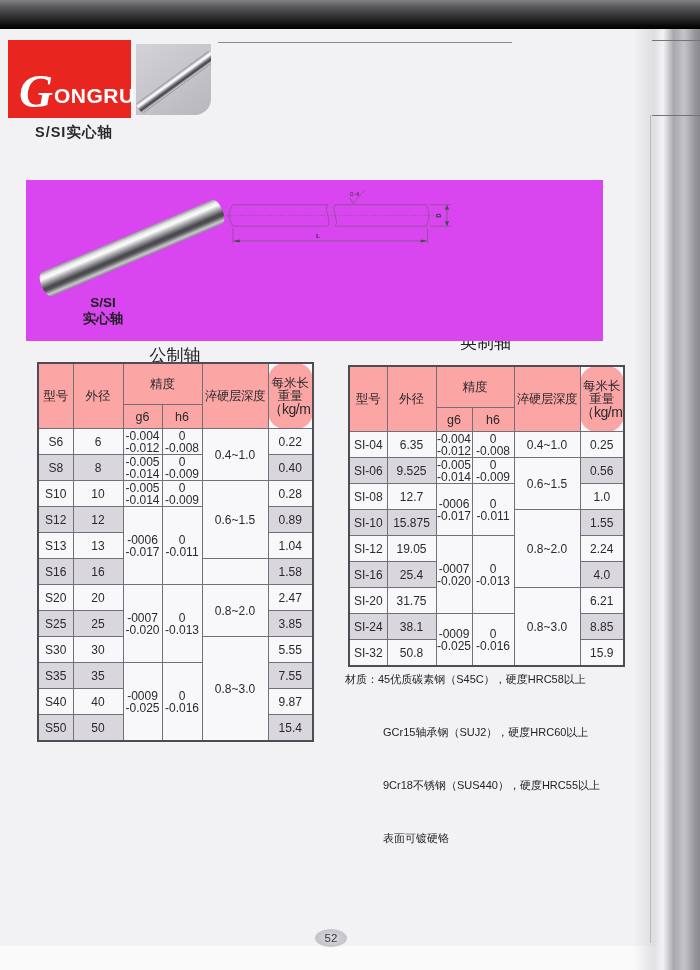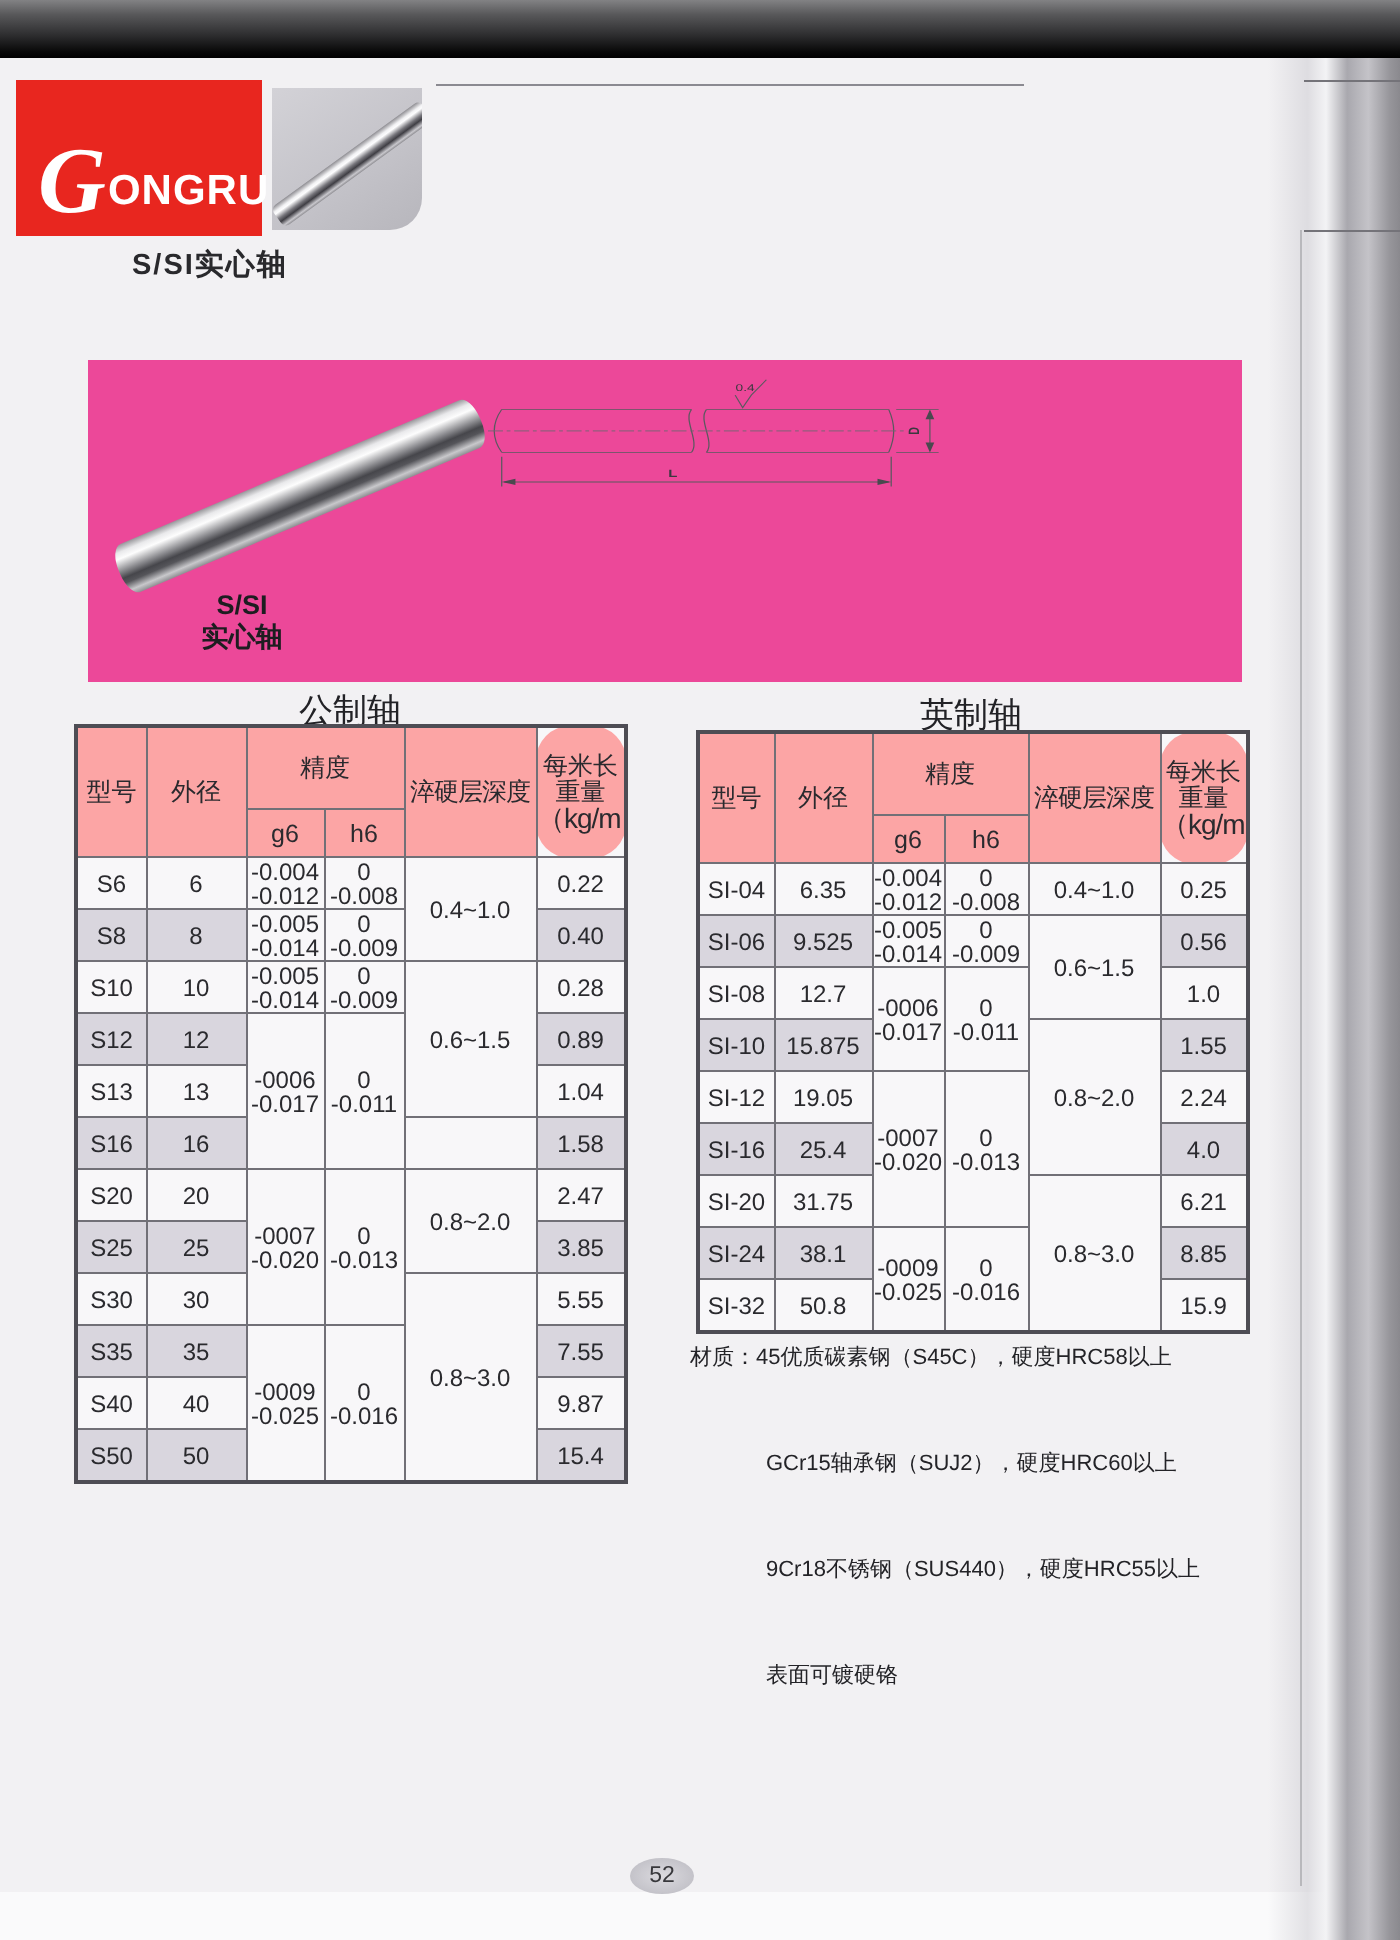--- a/index.html
+++ b/index.html
@@ -33,35 +33,35 @@
 
   .logo-photo{left:136px;top:44px;width:75px;height:71px;overflow:hidden;z-index:4;
     background:linear-gradient(145deg,#d3d2d7 0%,#c3c2c8 60%,#b7b6bc 100%);
     border-bottom-right-radius:16px;}
   .mini-rod{position:absolute;left:-6px;top:32px;width:92px;height:12px;border-radius:3px;
     transform:rotate(-36deg);
     background:linear-gradient(180deg,#8f8e93 0%,#f2f2f4 22%,#fdfdfe 32%,#77767c 55%,#3f3e44 70%,#c9c8cd 90%,#8e8d92 100%);}
 
   .header-rule{left:218px;top:42px;width:294px;height:1px;background:#8b8a91;}
 
-  .page-title{left:35px;top:123px;font-size:14.5px;font-weight:600;color:#29292c;letter-spacing:1px;margin-left:31px;}
-
-  
-  .image-panel{left:44px;top:180px;width:577px;height:161px;background:#ec4899;z-index:1;}
+  .page-title{left:35px;top:123px;font-size:14.5px;font-weight:600;color:#29292c;letter-spacing:1px;}
+
+  
+  .image-panel{left:26px;top:180px;width:577px;height:161px;background:#d946ef;z-index:1;}
   .photo-rod{position:absolute;left:8px;top:55px;width:196px;height:26px;border-radius:6px/45%;
     transform:rotate(-23deg);
     background:linear-gradient(180deg,#97969a 0%,#e9e9eb 14%,#fdfdfd 26%,#8f8f93 48%,#46464b 63%,#55555a 73%,#c8c8cb 89%,#8e8e92 100%);}
   .panel-label{position:absolute;left:12px;top:115px;width:130px;text-align:center;
     font-size:13.5px;font-weight:700;color:#1d1d20;line-height:16px;}
   .drawing{position:absolute;left:195px;top:5px;}
 
   
   .tbl-title{font-size:17px;color:#222226;text-align:center;}
   .metric-title{left:37px;top:344px;width:276px;}
-  .imperial-title{left:348px;top:346px;width:275px;}
+  .imperial-title{left:348px;top:331px;width:275px;}
 
   
   table.spec{border-collapse:collapse;table-layout:fixed;position:absolute;
     border:2px solid #4e4d54;background:#f8f7f9;z-index:1;}
   table.metric{left:37px;top:362px;width:275px;}
   table.imperial{left:348px;top:365px;width:275px;}
   table.spec th, table.spec td{border:1px solid #717077;color:#2a2a2e;
     font-size:12px;text-align:center;padding:0;overflow:hidden;}
   table.spec th{background:#fca5a5;font-weight:400;font-size:12.5px;}
   table.spec tr.h1 th{height:40px;}

